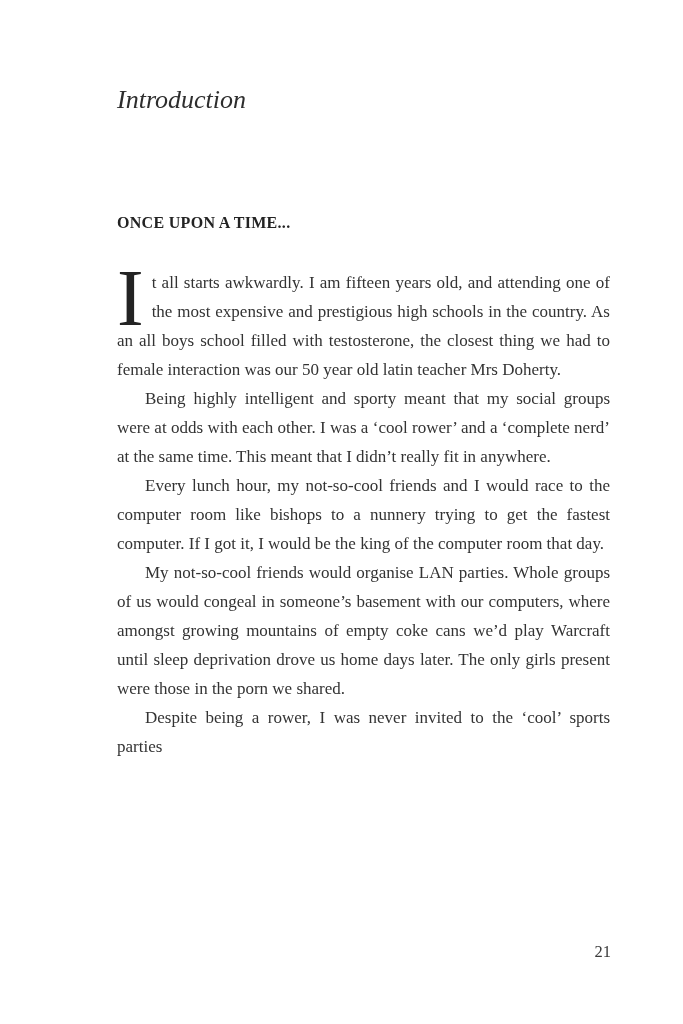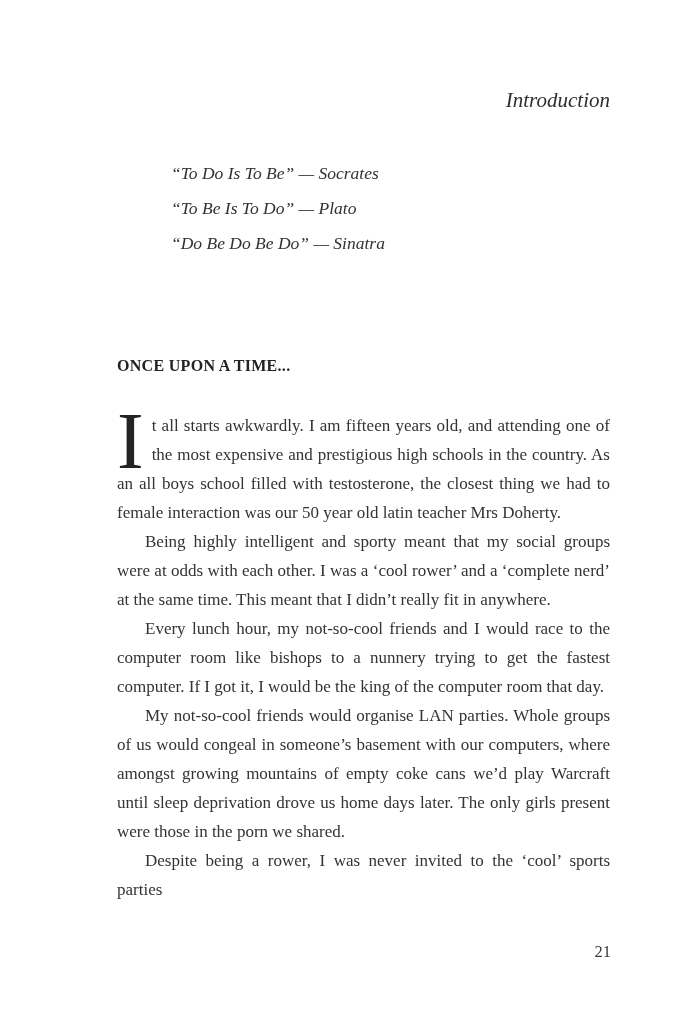--- a/index.html
+++ b/index.html
@@ -16,24 +16,24 @@
     overflow: hidden;
   }
   .text-block {
     position: absolute;
     left: 117px;
     top: 0;
     width: 493px;
   }
   .chapter-title {
     margin-top: 82px;
-    text-align: right;
+    text-align: left;
     font-style: italic;
     font-weight: 400;
-    font-size: 21px;
+    font-size: 26px;
     line-height: 36px;
     color: #2e2e2e;
   }
   .epigraphs {
     margin-top: 38px;
     margin-left: 54px;
   }
   .epigraph-line {
     font-style: italic;
     font-size: 17.5px;
@@ -74,25 +74,20 @@
   }
 </style>
 </head>
 <body>
 
 <div class="page">
   <div class="text-block">
 
     <h1 class="chapter-title">Introduction</h1>
 
-    <div class="epigraphs">
-      <div class="epigraph-line">“To Do Is To Be” — Socrates</div>
-      <div class="epigraph-line">“To Be Is To Do” — Plato</div>
-      <div class="epigraph-line">“Do Be Do Be Do” — Sinatra</div>
-    </div>
 
     <h2 class="section-heading">ONCE UPON A TIME...</h2>
 
     <div class="body-text">
       <p class="opening">
         <span class="dropcap">I</span><span>t all starts awkwardly. I am fifteen years old, and attending one of the most expensive and prestigious high schools in the country. As an all boys school filled with testosterone, the closest thing we had to female interaction was our 50 year old latin teacher Mrs Doherty.</span>
       </p>
       <p>Being highly intelligent and sporty meant that my social groups were at odds with each other. I was a ‘cool rower’ and a ‘complete nerd’ at the same time. This meant that I didn’t really fit in anywhere.</p>
       <p>Every lunch hour, my not-so-cool friends and I would race to the computer room like bishops to a nunnery trying to get the fastest computer. If I got it, I would be the king of the computer room that day.</p>
       <p>My not-so-cool friends would organise LAN parties. Whole groups of us would congeal in someone’s basement with our computers, where amongst growing mountains of empty coke cans we’d play Warcraft until sleep deprivation drove us home days later. The only girls present were those in the porn we shared.</p>

